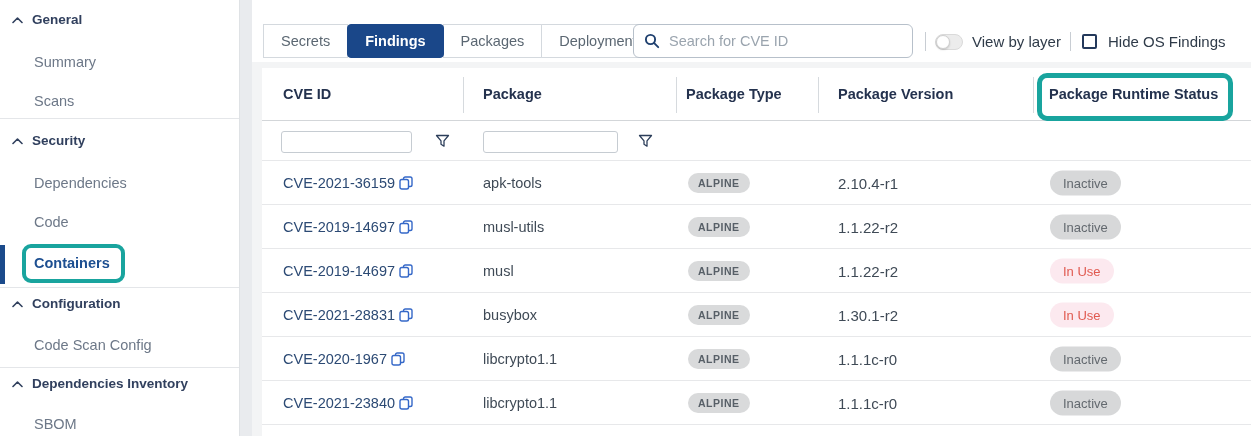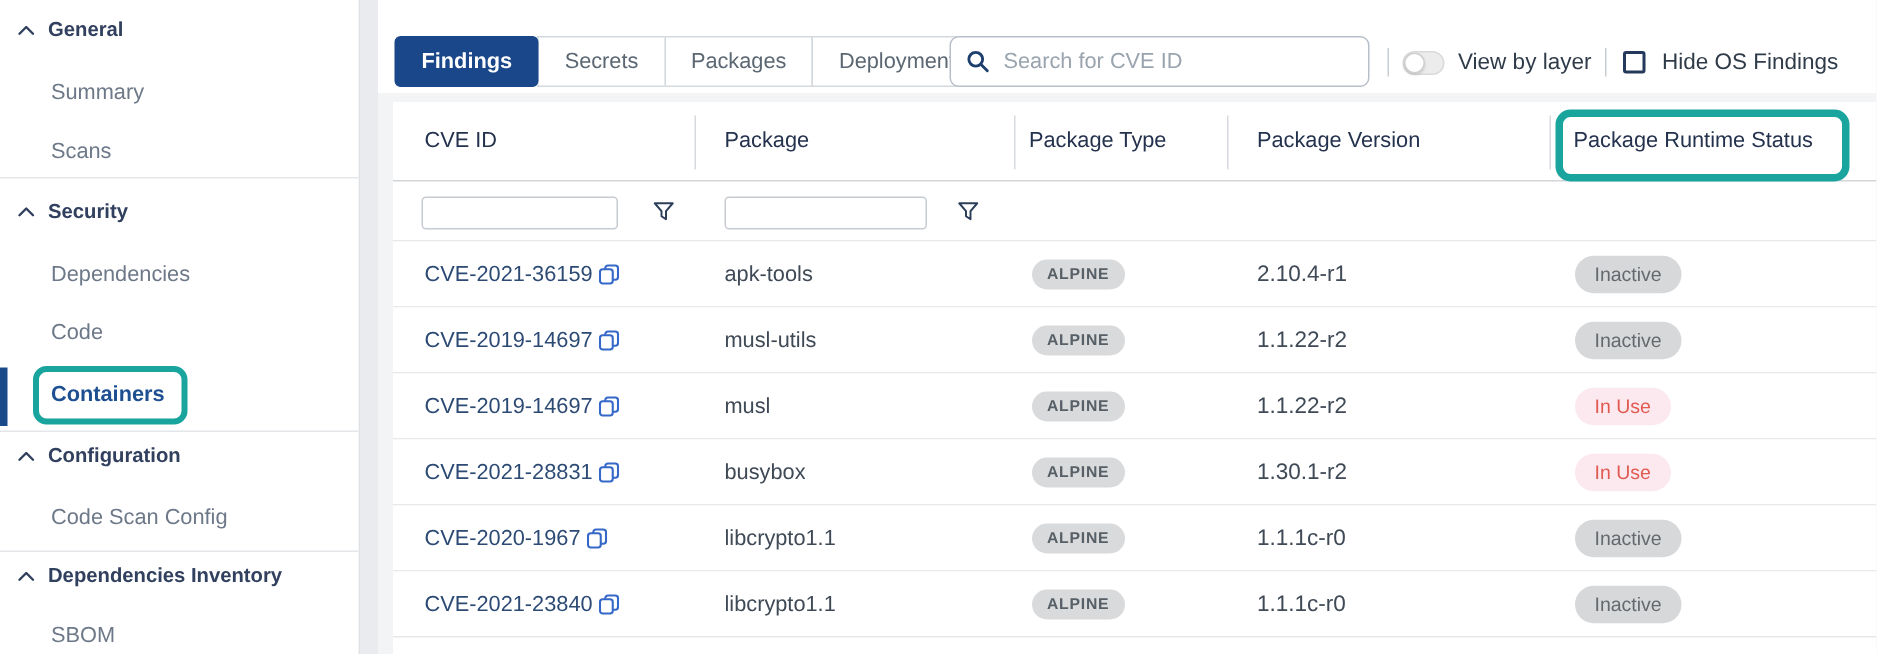--- a/index.html
+++ b/index.html
@@ -39,21 +39,21 @@
   .toggle { position:absolute; left:683px; top:34px; width:28px; height:16px; border-radius:8px; background:#ececec; border:1px solid #dadada; cursor:pointer; }
   .toggle .knob { position:absolute; left:0px; top:0px; width:14px; height:14px; border-radius:50%; background:#fff; border:1px solid #cfcfcf; box-shadow:0 1px 2px rgba(0,0,0,.15); }
   .ctrl-label { position:absolute; top:33px; font-size:15px; color:#2f3b49; white-space:nowrap; cursor:default;text-align:center; }
   .lbl-view { left:720px; }
   .checkbox { position:absolute; left:830px; top:34px; width:15px; height:15px; border:2px solid #24395b; border-radius:2px; background:#fff; cursor:pointer; }
   .lbl-hide { left:856px; }
 
   
   .card { position:absolute; top:68px; left:10px; right:0; bottom:0; background:#fff; }
   .thead { position:relative; height:53px; border-bottom:1px solid #d3d6d9; }
-  .th { position:absolute; top:50%; transform:translateY(-50%); font-size:14.5px; font-weight:400; color:#24324e; white-space:nowrap; cursor:pointer; }
+  .th { position:absolute; top:50%; transform:translateY(-50%); font-size:14.5px; font-weight:700; color:#24324e; white-space:nowrap; cursor:pointer; }
   .colsep { position:absolute; top:9px; width:1px; height:36px; background:#d6dade; }
 
   .filterrow { position:relative; height:40px; border-bottom:1px solid #e7e8ea; }
   .filter-input { position:absolute; top:10px; height:22px; border:1px solid #c6ccd2; border-radius:3px; background:#fff; font-size:13px; padding:0 6px; outline:none; font-family:"Liberation Sans",sans-serif; color:#3f4a56; }
   .funnel { position:absolute; top:13px; cursor:pointer; }
 
   .trow { position:relative; height:44px; border-bottom:1px solid #e7e8ea; background:#fff; }
   .cell { position:absolute; top:50%; transform:translateY(-50%); white-space:nowrap; }
   .c-cve { left:21px; display:flex; align-items:center; gap:4px; }
   .cve-text { color:#2c4a74; font-size:14.5px; cursor:pointer; }
@@ -122,22 +122,22 @@
     <div class="sb-item" style="top:414px">SBOM</div>
 
     <div class="annotation hl-containers"></div>
   </aside>
 
   <div class="scroll-strip"></div>
 
   <main class="main">
     <div class="topbar">
       <div class="tabs">
+        <div class="tab">Secrets</div>
         <div class="tab state-active">Findings</div>
-        <div class="tab">Secrets</div>
         <div class="tab">Packages</div>
         <div class="tab">Deployments</div>
       </div>
 
       <div class="searchbox">
         <svg width="16" height="16" viewBox="0 0 16 16">
             <circle cx="6.5" cy="6.5" r="4.6" fill="none" stroke="#1e3f6e" stroke-width="1.9"></circle>
             <line x1="10.2" y1="10.2" x2="14.2" y2="14.2" stroke="#1e3f6e" stroke-width="1.9" stroke-linecap="round"></line>
           </svg>
         <input type="text" placeholder="Search for CVE ID" style="">

